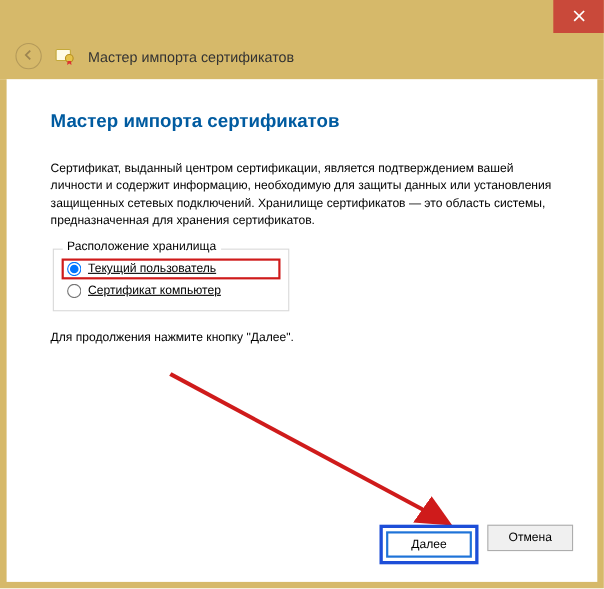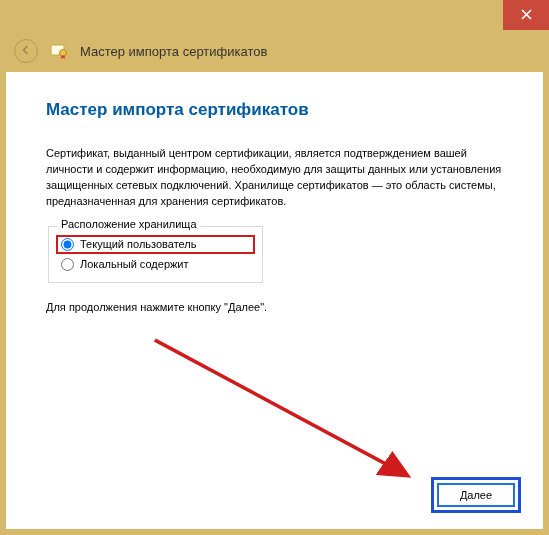--- a/index.html
+++ b/index.html
@@ -83,20 +83,21 @@
     line-height: 1.45;
     margin-bottom: 16px;
   }
   .fieldset {
     border: 1px solid #d9d9d9;
     width: 215px;
     padding: 8px 12px 10px 12px;
     margin-left: 2px;
     margin-bottom: 18px;
     position: relative;
+    text-decoration: underline;
   }
   .fieldset-legend {
     position: absolute;
     top: -9px;
     left: 8px;
     background: #fff;
     padding: 0 4px;
     font-size: 11px;
     color: #000;
   }
@@ -207,37 +208,40 @@
 
       <div class="highlight-red">
         <label class="radio-row" style="width:100%;">
           <input type="radio" name="store" checked="" style="">
           <span>Текущий пользователь</span>
         </label>
       </div>
 
       <label class="radio-row">
         <input type="radio" name="store" style="">
-        <span>Локальный содержит</span>
+        <span>Сертификат компьютер</span>
       </label>
     </div>
 
     <div class="continue-text">Для продолжения нажмите кнопку "Далее".</div>
 
     <svg class="arrow-svg" viewBox="0 0 469 457" preserveAspectRatio="none">
       <defs>
         <marker id="ah" markerWidth="8" markerHeight="8" refX="6" refY="4" orient="auto">
           <path d="M0,0 L8,4 L0,8 Z" fill="#cf1b1b"></path>
         </marker>
       </defs>
       <line x1="130" y1="268" x2="348" y2="402" stroke="#cf1b1b" stroke-width="3.5" marker-end="url(#ah)"></line>
     </svg>
 
     <div class="button-row">
       <div class="btn-highlight">
         <button class="btn primary">
           <span>Далее</span>
         </button>
       </div>
+      <button class="btn">
+        <span>Отмена</span>
+      </button>
     </div>
 
   </div>
 </div>
 
 </body></html>

